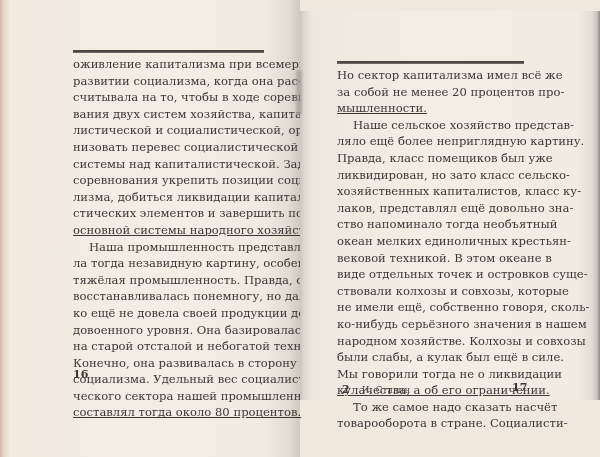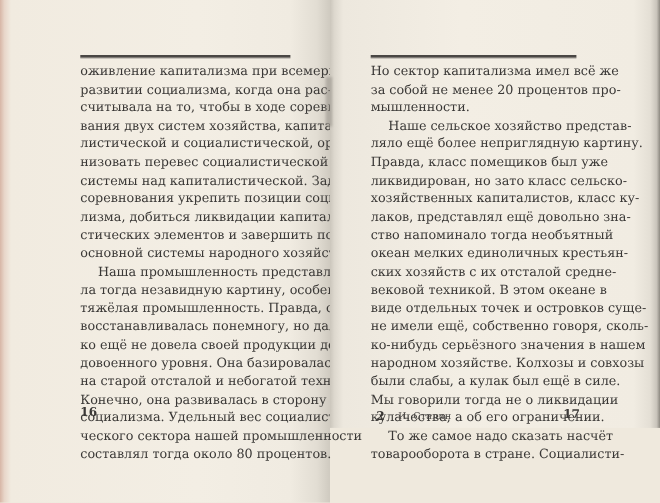--- a/index.html
+++ b/index.html
@@ -8,38 +8,38 @@
     background:#efe9dd;
     font-family:"DejaVu Serif", "Liberation Serif", serif;
     color:#3a3836;
   }
   .spread { position:absolute; inset:0; }
   .page-left {
     position:absolute; left:0; top:0; width:300px; height:457px;
     background:linear-gradient(to right, #d7b6a6 0px, #e8d6c9 4px, #f1ebe0 10px, #f3eee4 60%, #f0ebe1 88%, #e2ddd3 96%, #cfcac0 100%);
   }
   .page-right {
-    position:absolute; left:300px; top:0; width:300px; height:389px;
+    position:absolute; left:300px; top:11px; width:300px; height:389px;
     background:linear-gradient(to right, #cbc6bc 0px, #ddd8ce 4px, #ede8de 12px, #f3eee4 40%, #f1ece2 92%, #e4dfd5 97%, #c9c4bb 99%, #8c8880 100%);
   }
   .gutter-mark {
     position:absolute; left:296px; top:70px; width:6px; height:45px;
     background:#9a958d; opacity:.55; filter:blur(1px);
   }
   .top-rule {
     position:absolute; height:3px;
     border-top:2px solid #4a4744; border-bottom:1px solid #6e6a66;
     box-sizing:border-box;
   }
   .text-block {
     position:absolute; font-size:11.6px; line-height:16.6px;
     text-align:justify;
   }
   .text-block .line { display:block; text-align:justify; text-align-last:justify; white-space:nowrap; height:16.6px; }
-  .text-block .line.last { text-align-last:left; }
+  .text-block .line.last { text-align-last:left;text-decoration:underline; }
   .text-block .line.indent { padding-left:16px; }
   .folio {
     position:absolute; font-size:11px; font-weight:bold; color:#3a3836;
   }
   .running-signature {
     position:absolute; font-size:8.5px; color:#4a4744; letter-spacing:.3px;
   }
 </style>
 </head>
 <body>
@@ -82,23 +82,23 @@
         <span class="line">за собой не менее 20 процентов про-</span>
         <span class="line last">мышленности.</span>
         <span class="line indent">Наше сельское хозяйство представ-</span>
         <span class="line">ляло ещё более неприглядную картину.</span>
         <span class="line">Правда, класс помещиков был уже</span>
         <span class="line">ликвидирован, но зато класс сельско-</span>
         <span class="line">хозяйственных капиталистов, класс ку-</span>
         <span class="line">лаков, представлял ещё довольно зна-</span>
         <span class="line">ство напоминало тогда необъятный</span>
         <span class="line">океан мелких единоличных крестьян-</span>
-        <span class="line">ских хозяйств с их отсталой средне-</span>
         <span class="line">вековой техникой. В этом океане в</span>
         <span class="line">виде отдельных точек и островков суще-</span>
+        <span class="line">ствовали колхозы и совхозы, которые</span>
         <span class="line">не имели ещё, собственно говоря, сколь-</span>
         <span class="line">ко-нибудь серьёзного значения в нашем</span>
         <span class="line">народном хозяйстве. Колхозы и совхозы</span>
         <span class="line">были слабы, а кулак был ещё в силе.</span>
         <span class="line">Мы говорили тогда не о ликвидации</span>
         <span class="line last">кулачества, а об его ограничении.</span>
         <span class="line indent">То же самое надо сказать насчёт</span>
         <span class="line">товарооборота в стране. Социалисти-</span>
       </div>
     <div class="folio" style="left:42px; top:372px;">2</div>

